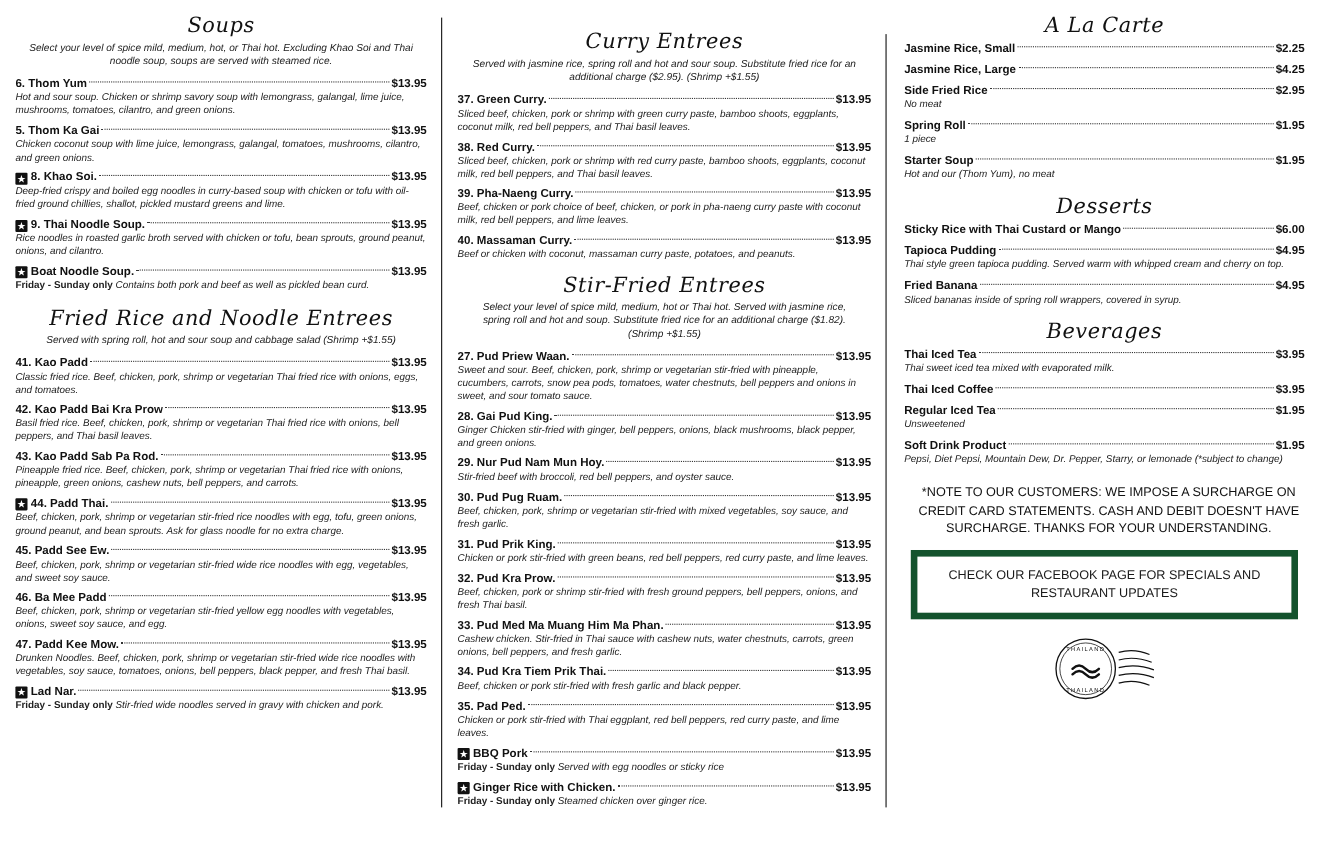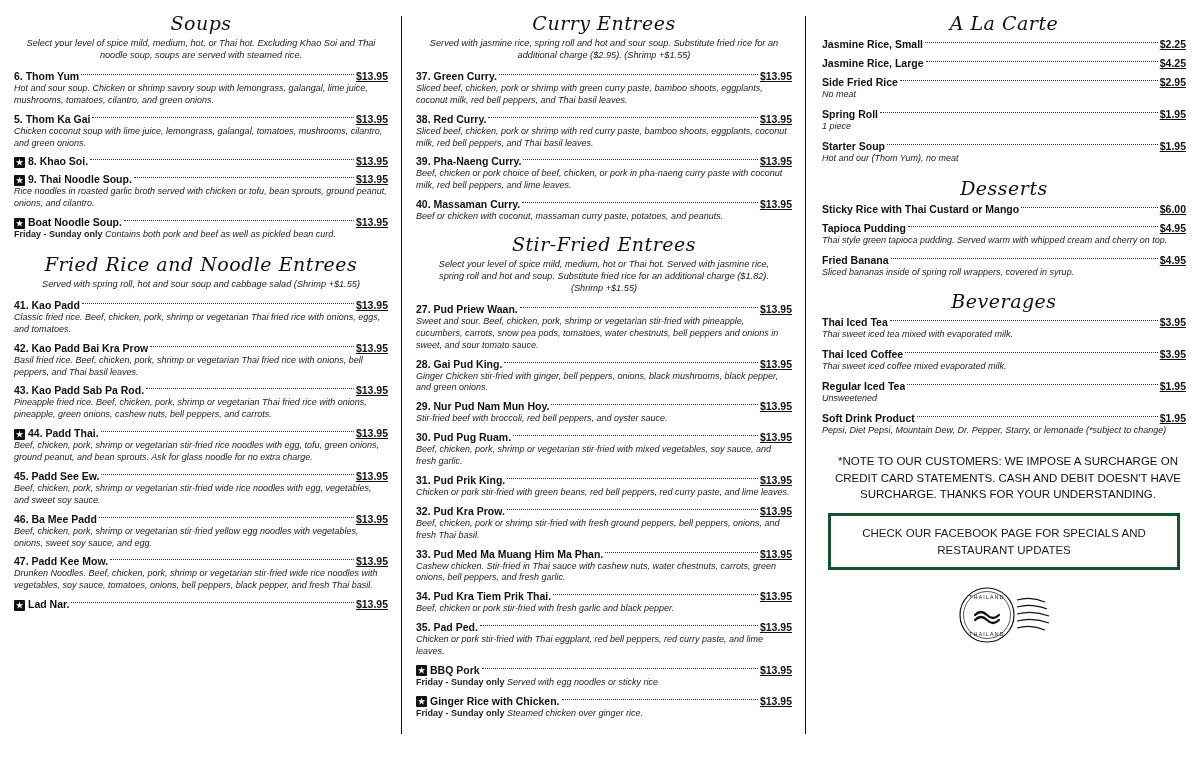--- a/index.html
+++ b/index.html
@@ -26,20 +26,21 @@
     box-sizing: border-box;
     position: relative;
   }
   .col-left {
     width: 388px;
     padding-right: 14px;
   }
   .col-mid {
     width: 404px;
     padding: 0 14px;
+    margin-top: 15px;
   }
   .col-right {
     width: 380px;
     padding-left: 16px;
   }
   .vline {
     position: absolute;
     top: 6px;
     bottom: 6px;
     width: 1px;
@@ -83,21 +84,20 @@
     flex: 1 1 auto;
     border-bottom: 1px dotted #333;
     margin: 0 2px 3px 2px;
     min-width: 6px;
     height: 0;
   }
   .price {
     flex: 0 0 auto;
     font-weight: 700;
     font-size: 10.5px;
-    text-decoration: underline;
   }
   .desc {
     font-size: 9px;
     font-style: italic;
     line-height: 1.32;
     color: #222;
     margin-top: 1px;
   }
   .desc b, .bold-day {
     font-style: normal;
@@ -122,21 +122,21 @@
     margin-bottom: 7px;
   }
   .notice {
     text-align: center;
     font-size: 11.5px;
     line-height: 1.45;
     margin: 16px 0 10px 8px;
     color: #111;
   }
   .fb-box {
-    border: 3px solid #14532d;
+    border: 6px solid #14532d;
     text-align: center;
     font-size: 11.5px;
     line-height: 1.45;
     padding: 9px 10px;
     margin: 0 6px;
   }
   .stamp-wrap {
     display: flex;
     justify-content: center;
     align-items: center;
@@ -177,20 +177,21 @@
         <div class="desc">Chicken coconut soup with lime juice, lemongrass, galangal, tomatoes, mushrooms, cilantro, and green onions.</div>
       </div>
 
       <div class="item">
         <div class="item-line">
           <span class="starbox">★</span>
           <span class="item-name">8. Khao Soi.</span>
           <span class="dots"></span>
           <span class="price">$13.95</span>
         </div>
+        <div class="desc">Deep-fried crispy and boiled egg noodles in curry-based soup with chicken or tofu with oil-fried ground chillies, shallot, pickled mustard greens and lime.</div>
       </div>
 
       <div class="item">
         <div class="item-line">
           <span class="starbox">★</span>
           <span class="item-name">9. Thai Noodle Soup.</span>
           <span class="dots"></span>
           <span class="price">$13.95</span>
         </div>
         <div class="desc">Rice noodles in roasted garlic broth served with chicken or tofu, bean sprouts, ground peanut, onions, and cilantro.</div>
@@ -275,20 +276,21 @@
         <div class="desc">Drunken Noodles. Beef, chicken, pork, shrimp or vegetarian stir-fried wide rice noodles with vegetables, soy sauce, tomatoes, onions, bell peppers, black pepper, and fresh Thai basil.</div>
       </div>
 
       <div class="item">
         <div class="item-line">
           <span class="starbox">★</span>
           <span class="item-name">Lad Nar.</span>
           <span class="dots"></span>
           <span class="price">$13.95</span>
         </div>
+        <div class="desc"><b>Friday - Sunday only</b><span> Stir-fried wide noodles served in gravy with chicken and pork.</span></div>
       </div>
     </div>
 
     <div class="vline" style="right:0;"></div>
   </div>
 
   <div class="col col-mid">
 
     <div>
       <div class="section-title">Curry Entrees</div>
@@ -523,21 +525,20 @@
           <span class="price">$3.95</span>
         </div>
         <div class="desc">Thai sweet iced tea mixed with evaporated milk.</div>
       </div>
       <div class="ac-item">
         <div class="item-line">
           <span class="item-name">Thai Iced Coffee</span>
           <span class="dots"></span>
           <span class="price">$3.95</span>
         </div>
-        <div class="desc">Thai sweet iced coffee mixed evaporated milk.</div>
       </div>
       <div class="ac-item">
         <div class="item-line">
           <span class="item-name">Regular Iced Tea</span>
           <span class="dots"></span>
           <span class="price">$1.95</span>
         </div>
         <div class="desc">Unsweetened</div>
       </div>
       <div class="ac-item">

